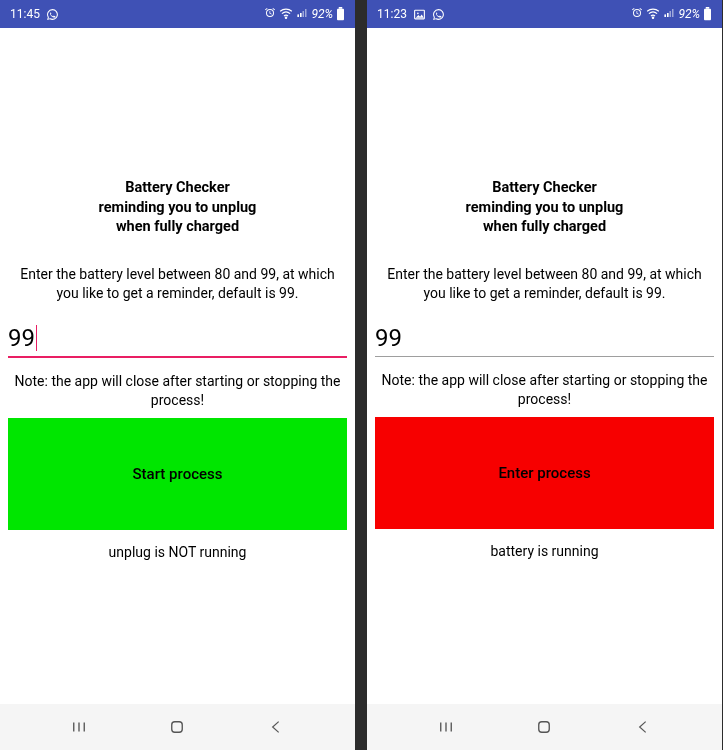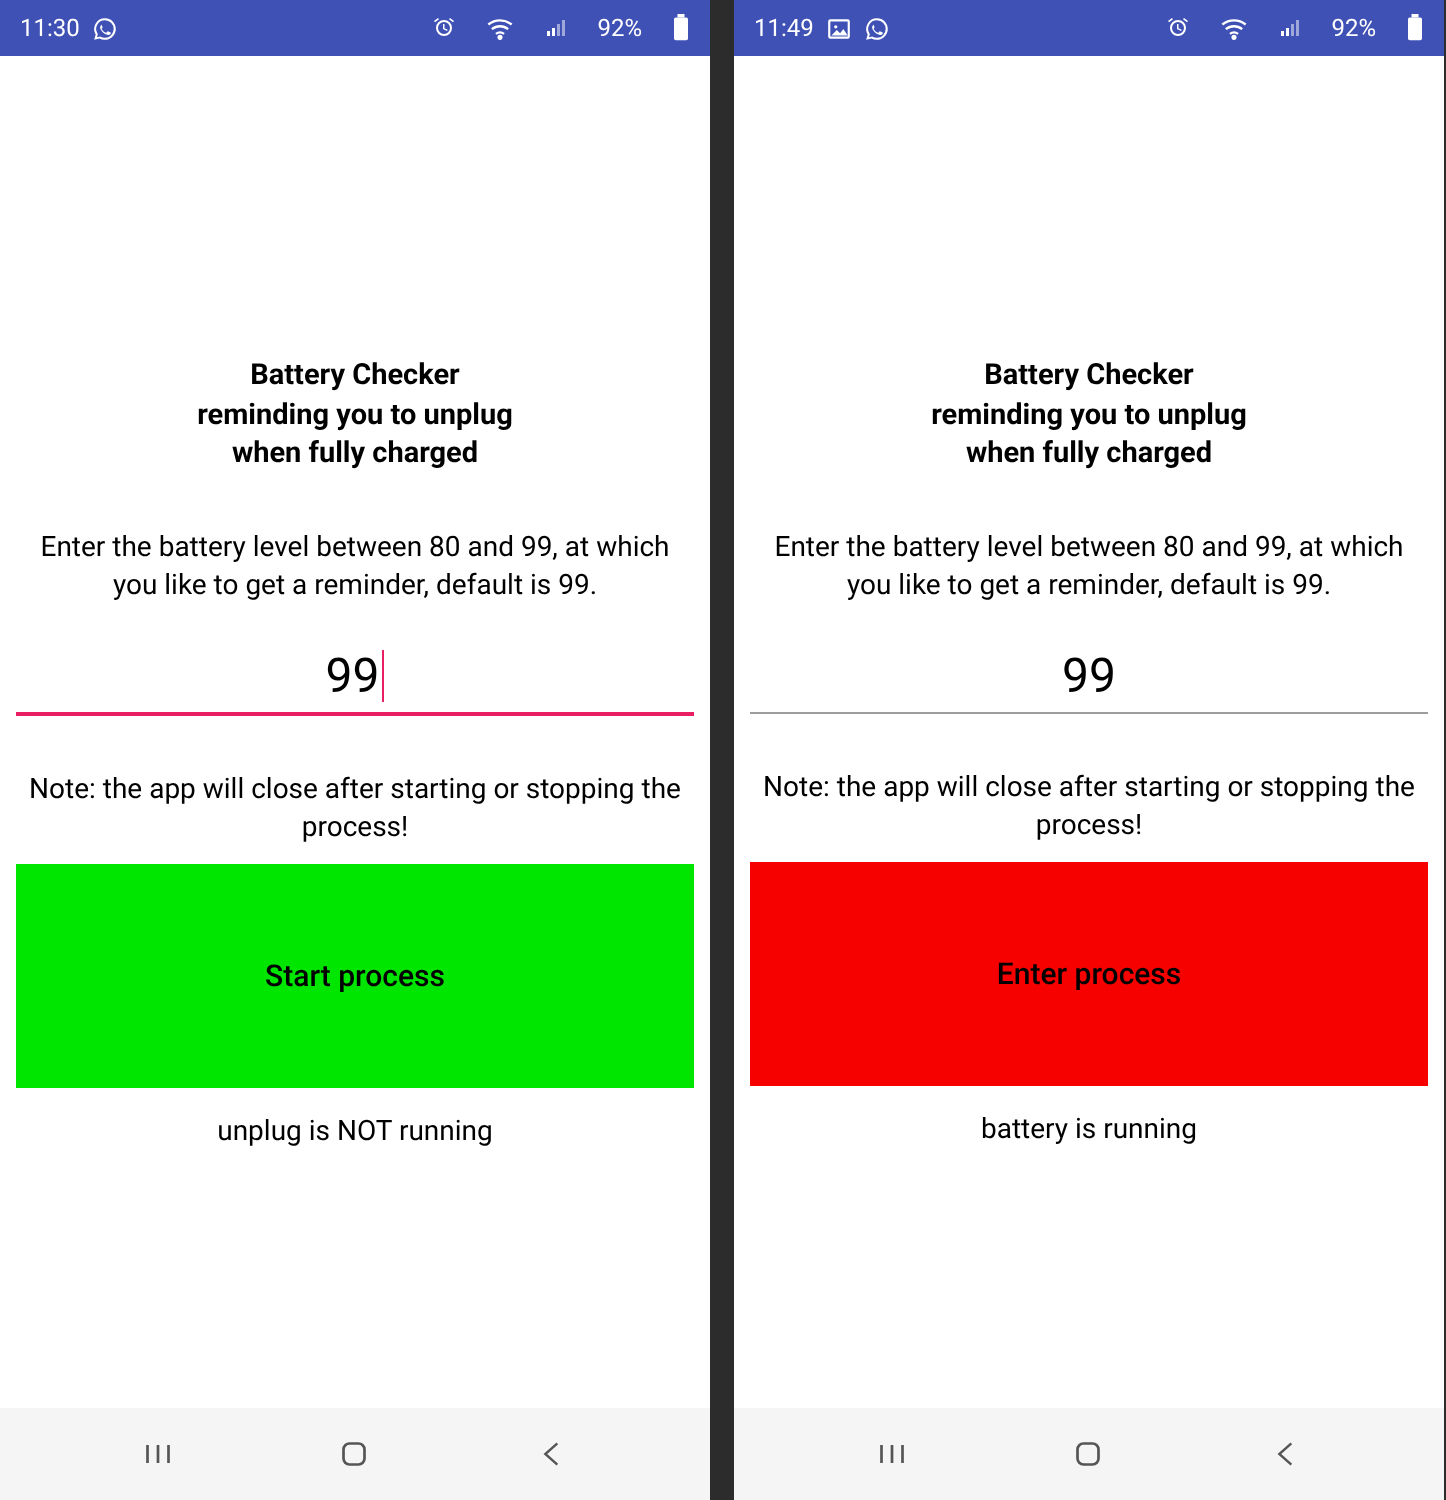--- a/index.html
+++ b/index.html
@@ -25,21 +25,21 @@
       background: #3f51b5;
       color: #fff;
       display: flex;
       align-items: center;
       justify-content: space-between;
       padding: 0 10px;
       font-size: 12px;
       font-weight: 400;
     }
     .sb-left { display: flex; align-items: center; gap: 6px; }
-    .sb-right { display: flex; align-items: center; gap: 15px; }
+    .sb-right { display: flex; align-items: flex-start; gap: 3px; font-style: italic; }
     .sb-icon { display: inline-flex; align-items: center; }
     .content {
       flex: 1;
       background: #fff;
       padding: 0 8px;
       display: flex;
       flex-direction: column;
       align-items: center;
     }
     .spacer-top { height: 150px; }
@@ -54,23 +54,23 @@
     .instruction {
       text-align: center;
       font-size: 14px;
       line-height: 1.35;
       color: #000;
       margin-bottom: 22px;
       padding: 0 4px;
     }
     .inputwrap {
       width: 100%;
-      text-align: center;
+      text-align: left;
       padding-bottom: 4px;
-      margin-bottom: 28px;
+      margin-bottom: 14px;
     }
     .inputwrap.focused { border-bottom: 2px solid #e91e63; }
     .inputwrap.idle { border-bottom: 1px solid #9e9e9e; }
     .inputval {
       font-size: 24px;
       font-weight: 400;
       color: #000;
       display: inline-flex;
       align-items: center;
     }
@@ -123,21 +123,21 @@
       justify-content: center;
       color: #444;
     }
   </style>
 </head>
 <body>
 
 <div class="phone">
   <div class="statusbar">
     <div class="sb-left">
-      <span>11:30</span>
+      <span>11:45</span>
       <span class="sb-icon">
         <svg width="13" height="13" viewBox="0 0 24 24" fill="#fff">
             <path d="M12 2a10 10 0 0 0-8.6 15.1L2 22l5-1.3A10 10 0 1 0 12 2zm0 2a8 8 0 1 1 0 16 8 8 0 0 1-4-.9l-.4-.2-3 .8.8-2.9-.2-.4A8 8 0 0 1 12 4zm-2.9 4.2c-.2 0-.5 0-.7.3-.2.3-.9.9-.9 2.1s.9 2.5 1 2.6c.1.2 1.7 2.7 4.2 3.7 2 .8 2.5.6 2.9.6.4 0 1.4-.6 1.6-1.1.2-.6.2-1 .1-1.1-.1-.1-.3-.2-.6-.3-.3-.2-1.7-.8-1.9-.9-.3-.1-.4-.1-.6.1-.2.3-.7.9-.8 1.1-.2.2-.3.2-.6.1-.3-.2-1.2-.4-2.3-1.4-.8-.7-1.4-1.7-1.6-1.9-.1-.3 0-.4.1-.6.1-.1.3-.3.4-.5.1-.2.2-.3.3-.5.1-.2 0-.4 0-.5-.1-.2-.6-1.5-.8-2-.2-.5-.4-.5-.6-.5z"></path>
           </svg>
       </span>
     </div>
     <div class="sb-right">
       <span class="sb-icon">
         <svg width="12" height="12" viewBox="0 0 24 24" fill="#fff">
             <path d="M12 4a8 8 0 1 0 0 16 8 8 0 0 0 0-16zm0 2a6 6 0 1 1 0 12 6 6 0 0 1 0-12zM11 8v5l4 2 .7-1.2-3.2-1.6V8h-1.5zM6 2L2 5l1 1.3L7 3.3 6 2zm12 0l-1 1.3 4 3L22 5l-4-3z"></path>
@@ -199,21 +199,21 @@
       <svg width="16" height="18" viewBox="0 0 24 24" fill="none" stroke="#555" stroke-width="1.8">
           <path d="M16 4 L7 12 L16 20"></path>
         </svg>
     </div>
   </div>
 </div>
 
 <div class="phone">
   <div class="statusbar">
     <div class="sb-left">
-      <span>11:49</span>
+      <span>11:23</span>
       <span class="sb-icon">
         <svg width="13" height="13" viewBox="0 0 24 24" fill="#fff">
             <rect x="3" y="4" width="18" height="16" rx="1" fill="none" stroke="#fff" stroke-width="2"></rect>
             <circle cx="9" cy="10" r="1.5"></circle>
             <path d="M5 18l5-5 3 3 3-4 4 6H5z"></path>
           </svg>
       </span>
       <span class="sb-icon">
         <svg width="13" height="13" viewBox="0 0 24 24" fill="#fff">
             <path d="M12 2a10 10 0 0 0-8.6 15.1L2 22l5-1.3A10 10 0 1 0 12 2zm0 2a8 8 0 1 1 0 16 8 8 0 0 1-4-.9l-.4-.2-3 .8.8-2.9-.2-.4A8 8 0 0 1 12 4zm-2.9 4.2c-.2 0-.5 0-.7.3-.2.3-.9.9-.9 2.1s.9 2.5 1 2.6c.1.2 1.7 2.7 4.2 3.7 2 .8 2.5.6 2.9.6.4 0 1.4-.6 1.6-1.1.2-.6.2-1 .1-1.1-.1-.1-.3-.2-.6-.3-.3-.2-1.7-.8-1.9-.9-.3-.1-.4-.1-.6.1-.2.3-.7.9-.8 1.1-.2.2-.3.2-.6.1-.3-.2-1.2-.4-2.3-1.4-.8-.7-1.4-1.7-1.6-1.9-.1-.3 0-.4.1-.6.1-.1.3-.3.4-.5.1-.2.2-.3.3-.5.1-.2 0-.4 0-.5-.1-.2-.6-1.5-.8-2-.2-.5-.4-.5-.6-.5z"></path>

